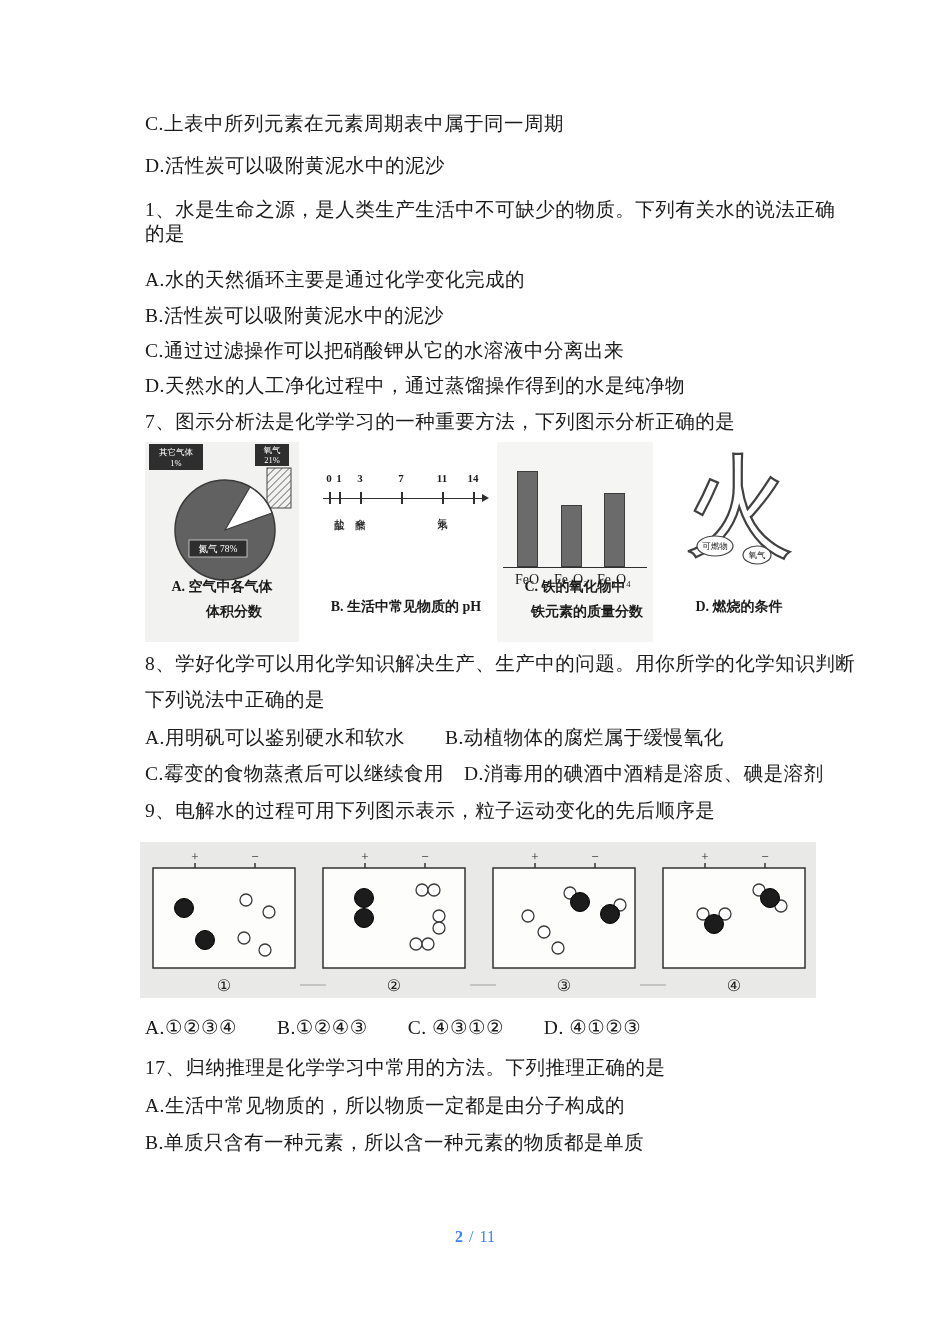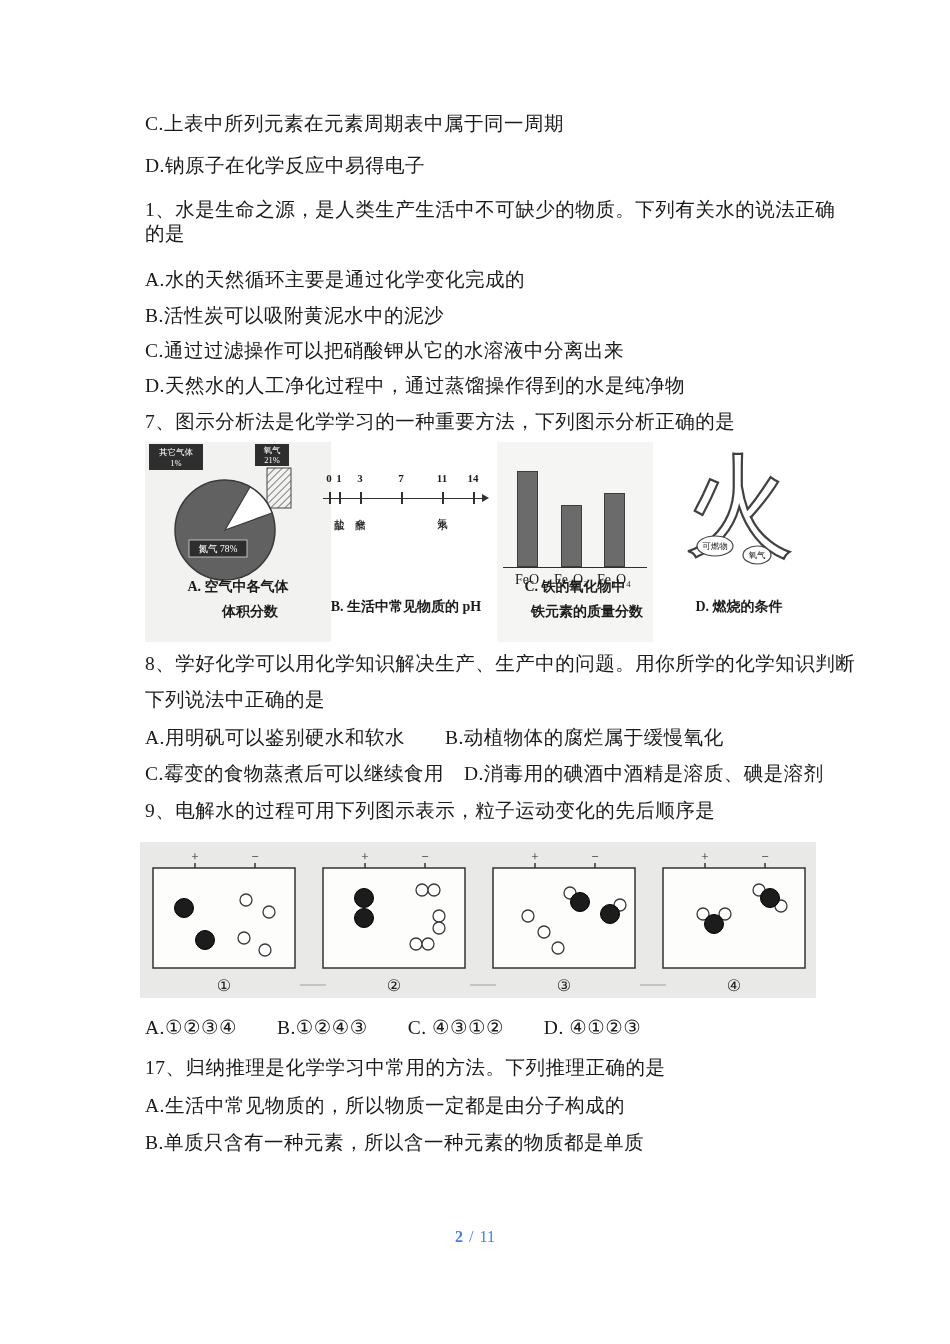--- a/index.html
+++ b/index.html
@@ -15,21 +15,21 @@
     position:absolute;
     left:145px;
     font-size:19.5px;
     letter-spacing:0.5px;
     white-space:pre;
     color:#1b1b1b;
   }
   
   .fig7 { position:absolute; left:145px; top:442px; width:672px; height:200px; }
   .fig-cell { position:absolute; top:0; height:200px; }
-  .fig-cell-a { left:0;   width:186px; background:#f2f2f0; }
+  .fig-cell-a { left:0;   width:154px; background:#f2f2f0; }
   .fig-cell-b { left:176px; width:170px; }
   .fig-cell-c { left:352px; width:156px; background:#f5f5f3; }
   .fig-cell-d { left:516px; width:156px; }
   .fig-caption {
     position:absolute; left:0; width:100%;
     text-align:center; font-weight:bold; font-size:14px; letter-spacing:0;
     color:#1b1b1b; white-space:nowrap;
   }
   .cap-l1 { top:136px; }
   .cap-l2 { top:161px;margin-left:12px; }
@@ -68,21 +68,21 @@
     font-size:16px; color:#3b82f6;
   }
   .footer .pg { font-weight:bold; }
   .footer .sep { margin:0 6px; }
   svg text { font-family:"Liberation Serif","DejaVu Serif",serif; }
 </style>
 </head>
 <body>
 
 <p class="line" style="top:110px">C.上表中所列元素在元素周期表中属于同一周期</p>
-<p class="line" style="top:152px">D.钠原子在化学反应中易得电子</p>
+<p class="line" style="top:152px">D.活性炭可以吸附黄泥水中的泥沙</p>
 <p class="line" style="top:196px">1、水是生命之源，是人类生产生活中不可缺少的物质。下列有关水的说法正确</p>
 <p class="line" style="top:220px">的是</p>
 <p class="line" style="top:266px">A.水的天然循环主要是通过化学变化完成的</p>
 <p class="line" style="top:302px">B.活性炭可以吸附黄泥水中的泥沙</p>
 <p class="line" style="top:337px">C.通过过滤操作可以把硝酸钾从它的水溶液中分离出来</p>
 <p class="line" style="top:372px">D.天然水的人工净化过程中，通过蒸馏操作得到的水是纯净物</p>
 <p class="line" style="top:408px">7、图示分析法是化学学习的一种重要方法，下列图示分析正确的是</p>
 
 <div class="fig7">
 

